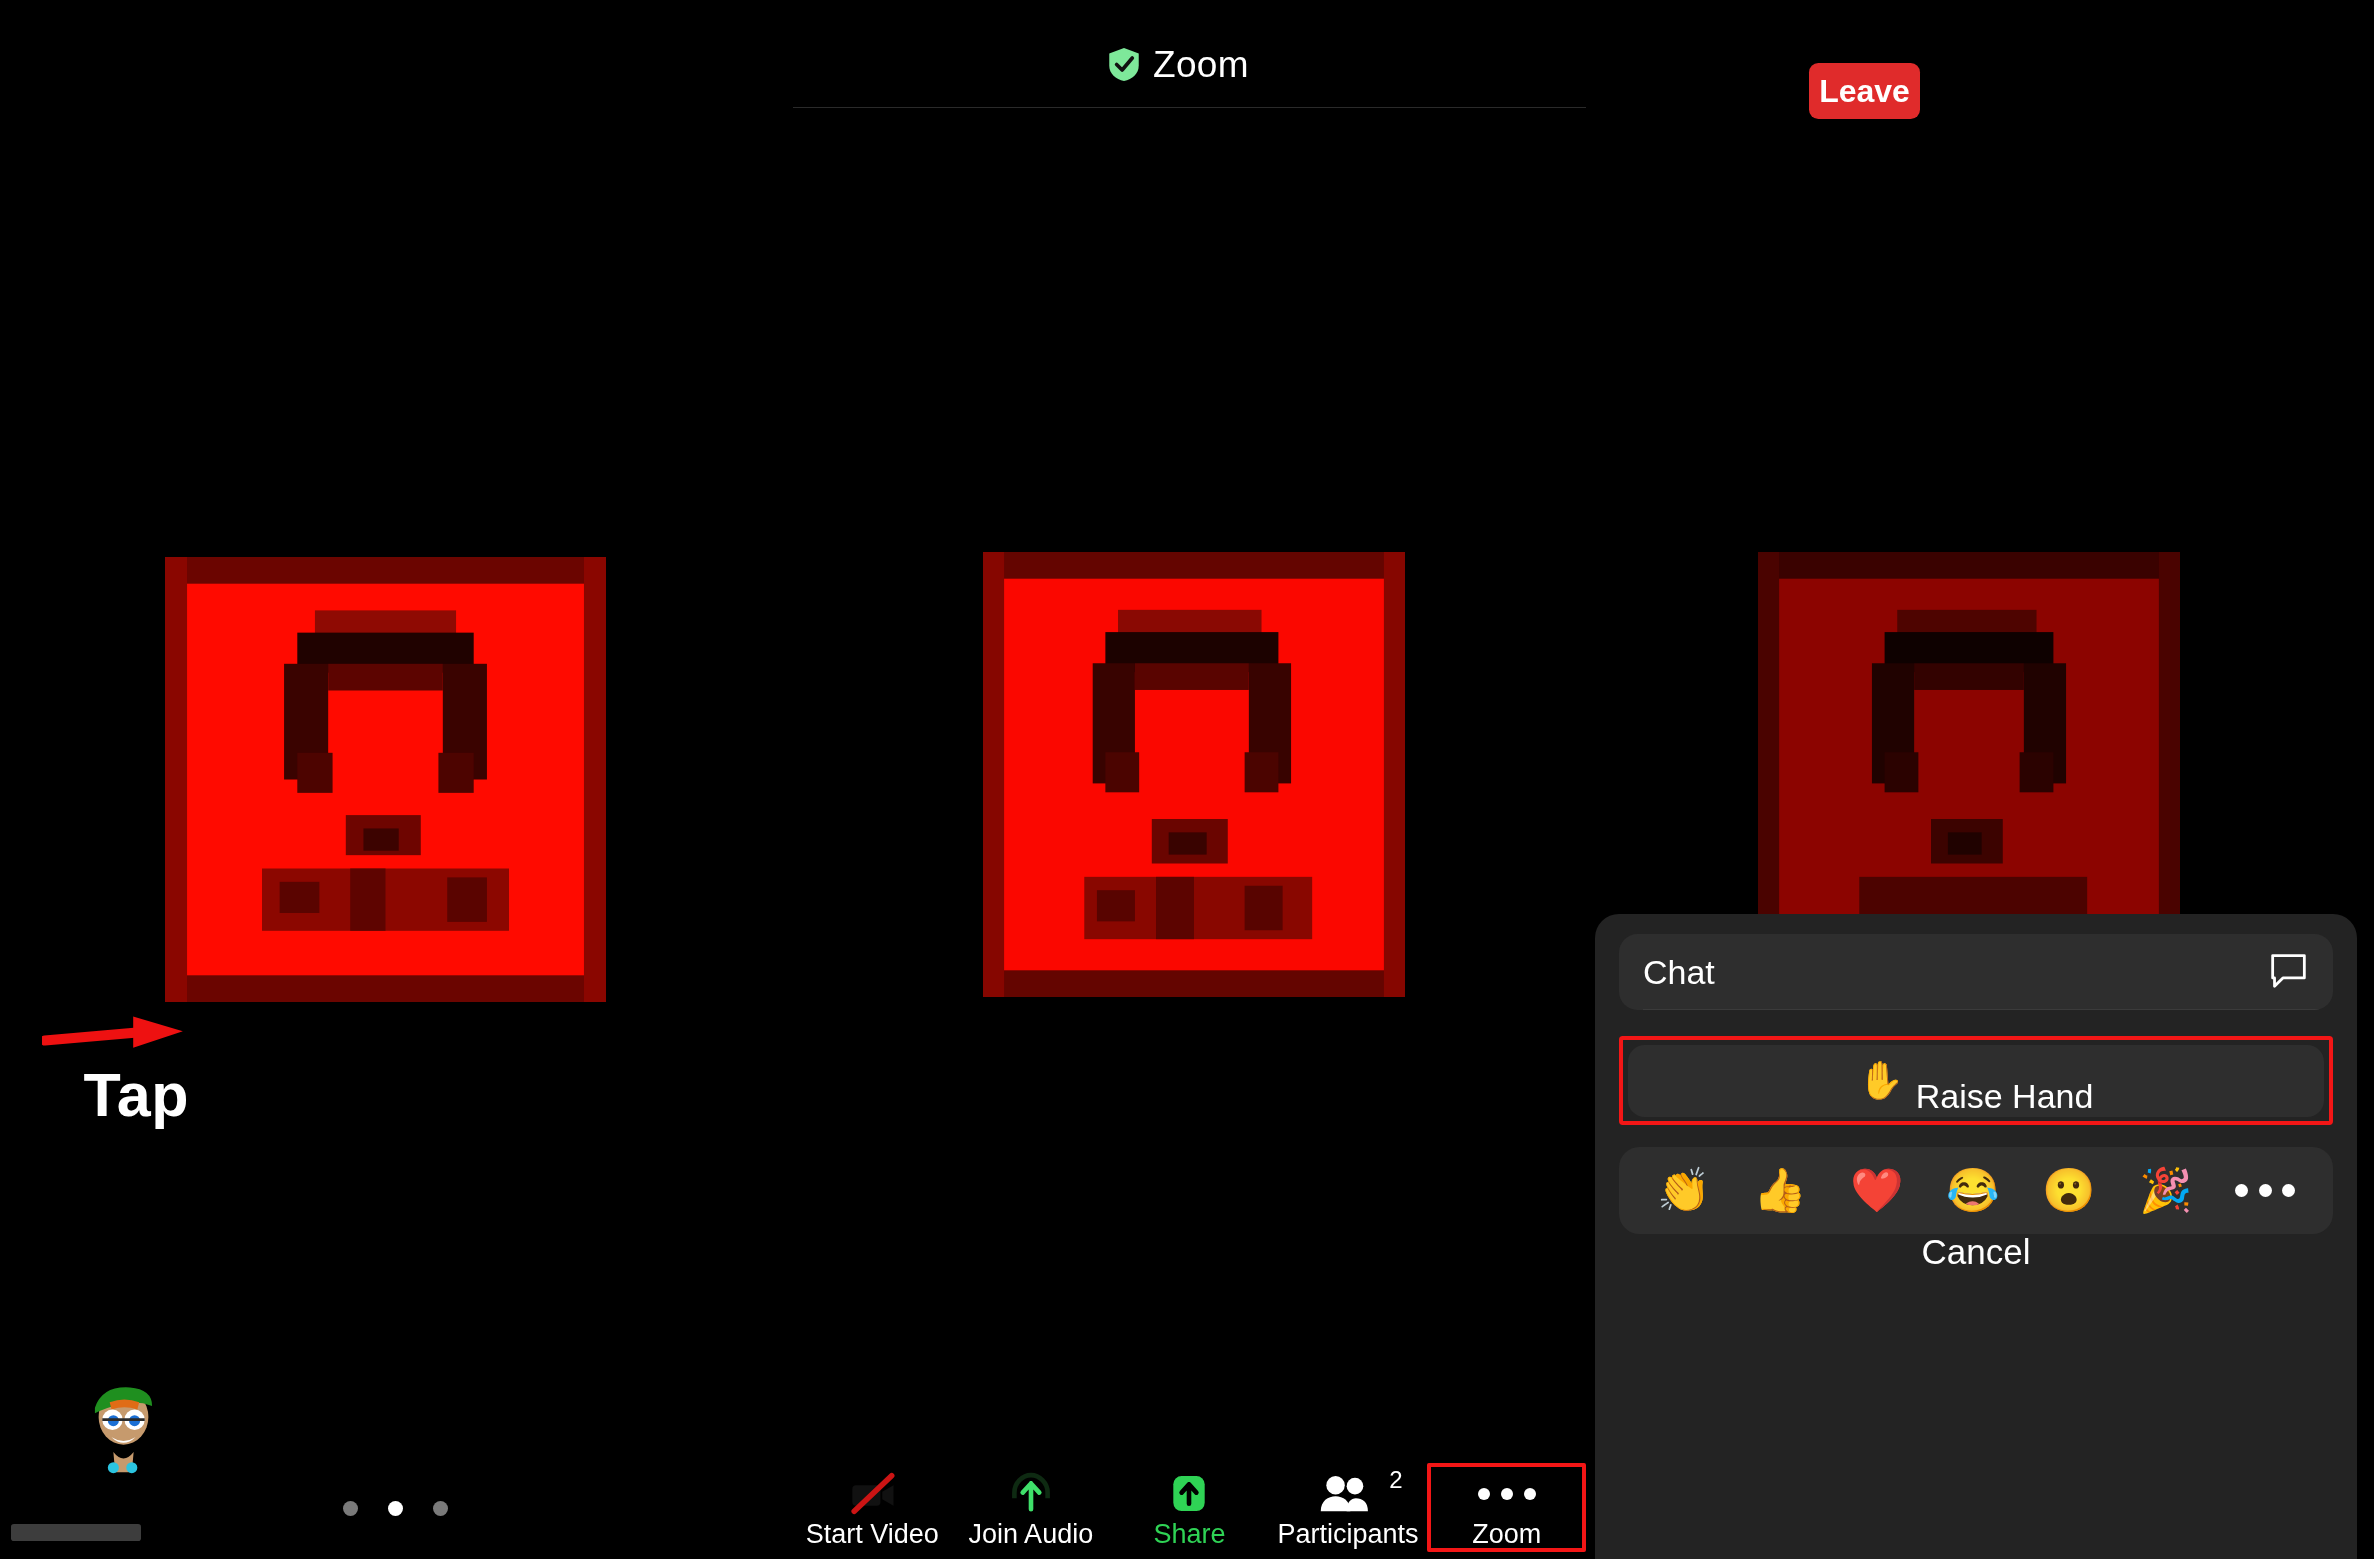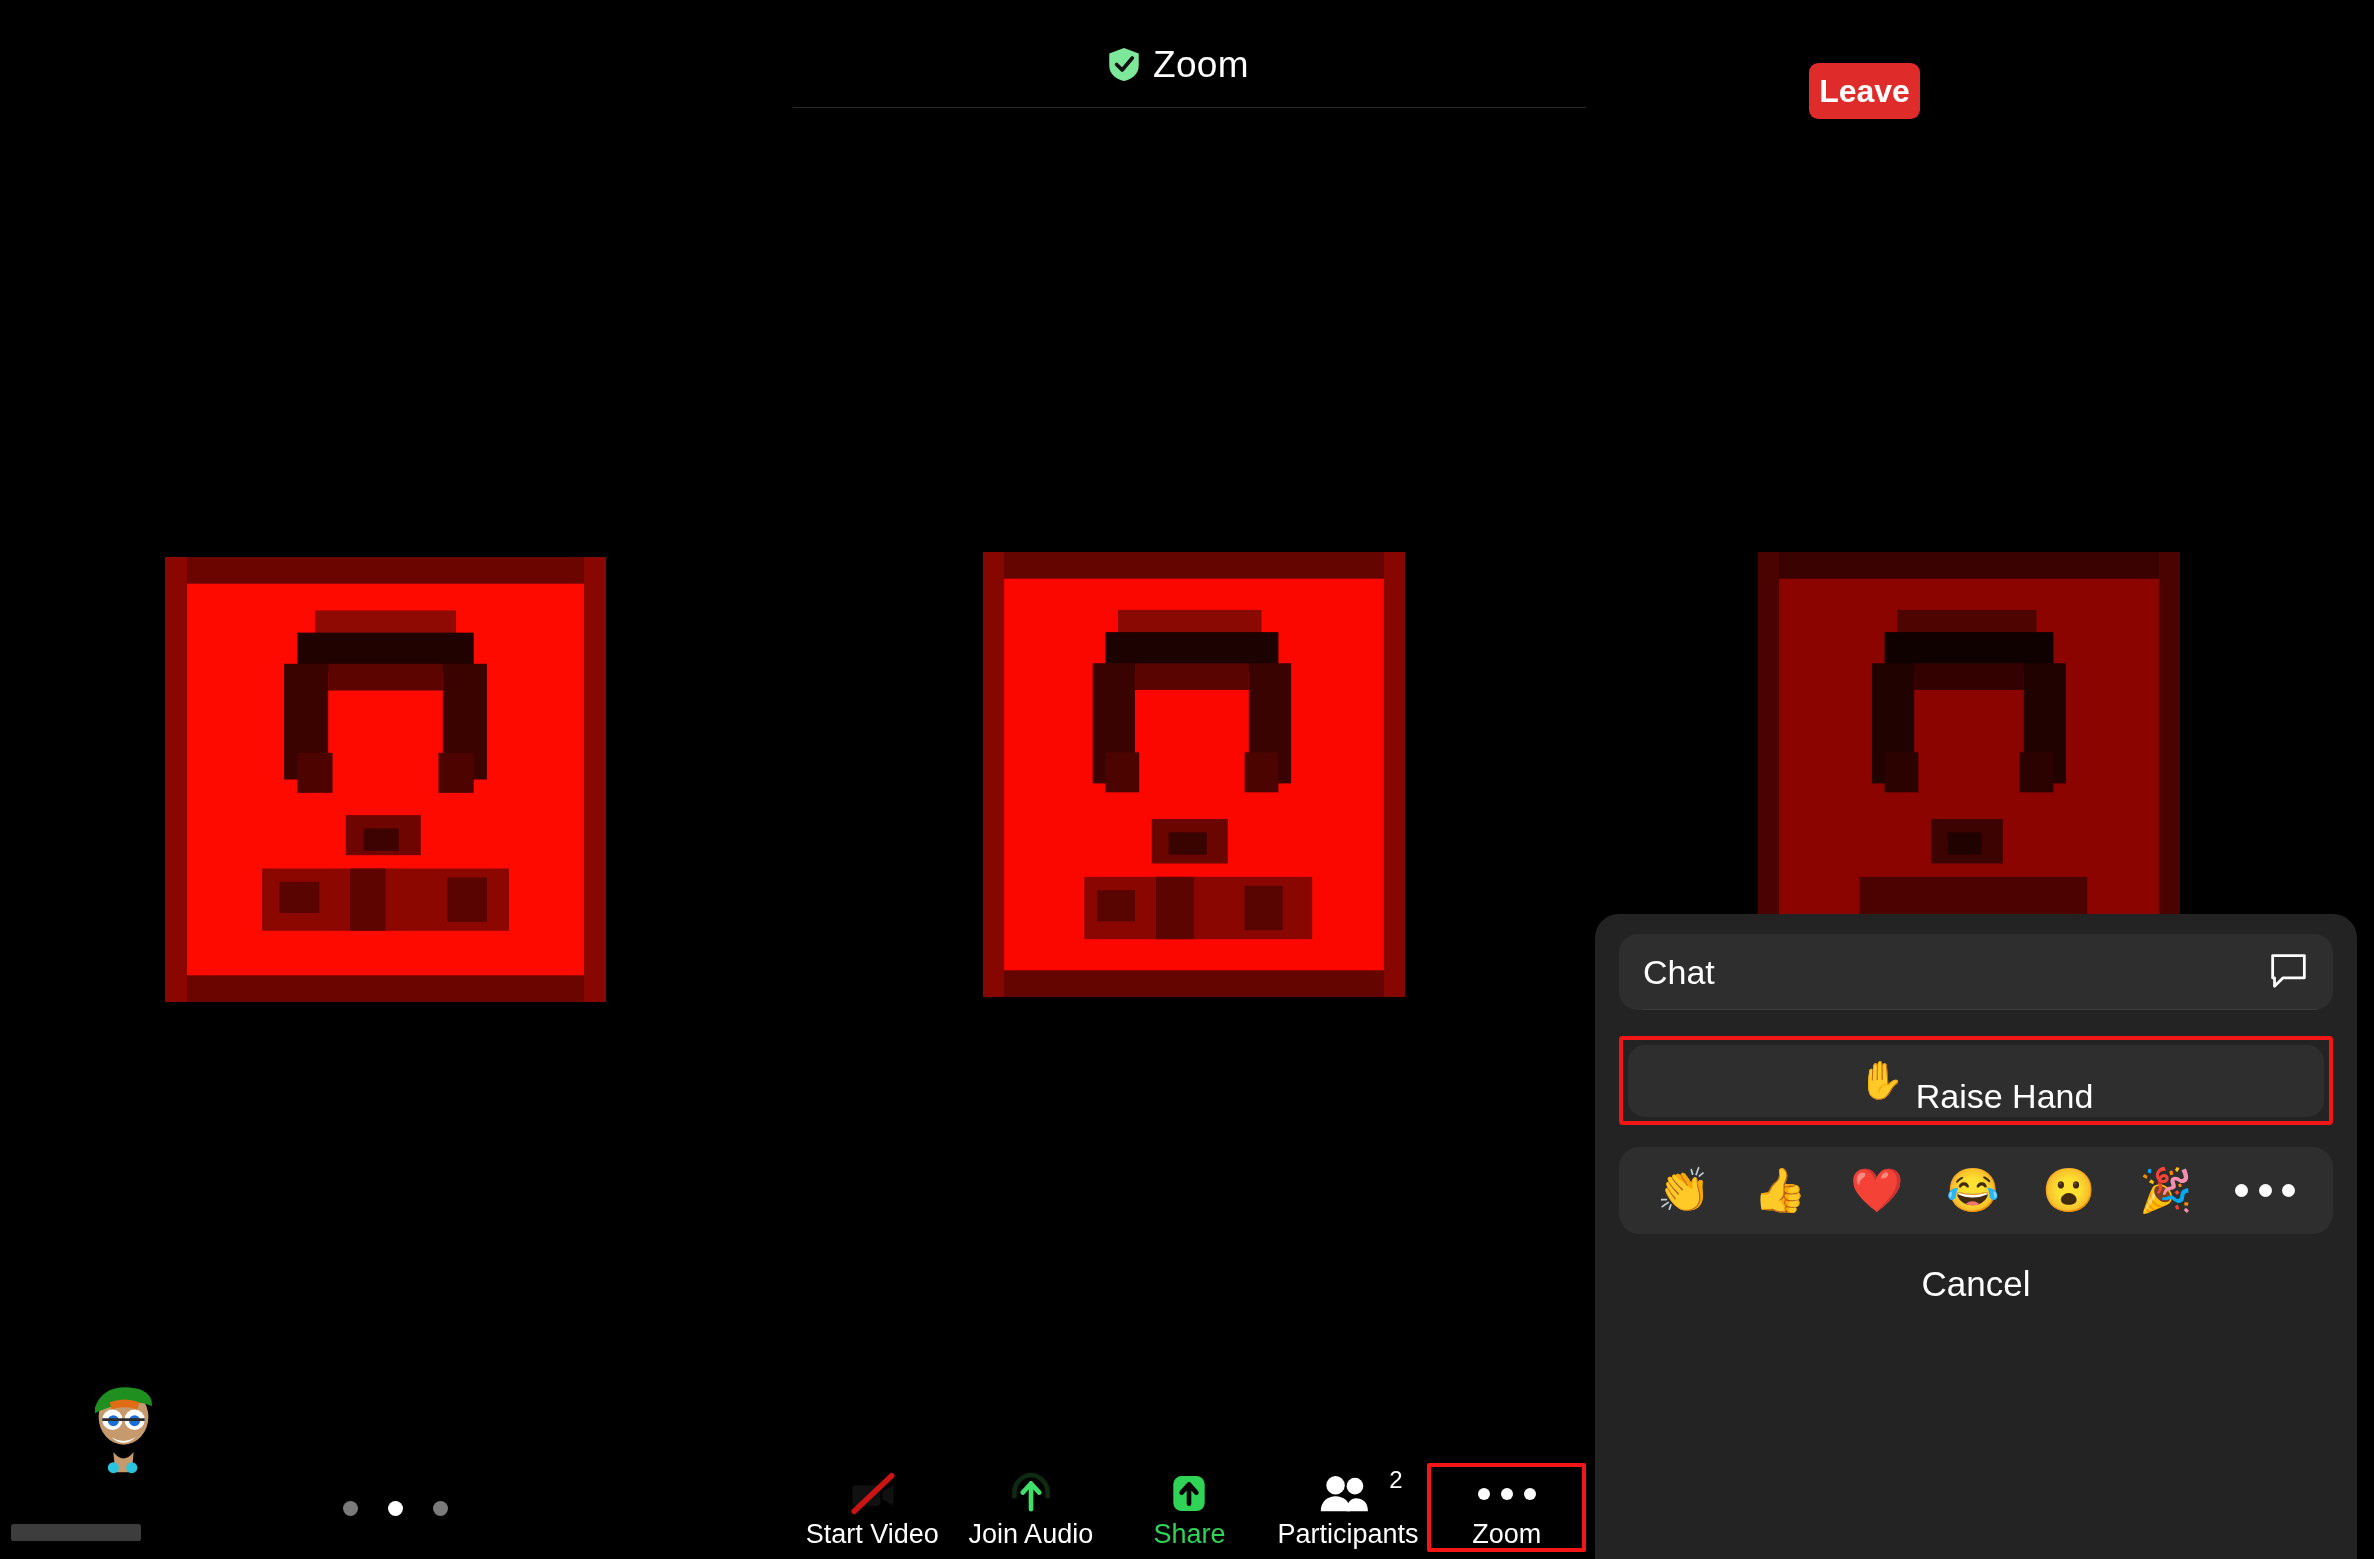--- a/index.html
+++ b/index.html
@@ -249,21 +249,20 @@
     line-height: 1;
     cursor: pointer;
     background: none;
     border: none;
     padding: 0;
   }
   .emoji-more { display: flex; gap: 10.2px; align-items: center; cursor: pointer; }
   .emoji-more span { width: 13px; height: 13px; border-radius: 50%; background: #ffffff; display: block; }
 
   .cancel-btn {
-    margin-top: 32px;
     width: 100%;
     text-align: center;
     color: #ffffff;
     font-size: 35px;
     line-height: 1;
     background: none;
     border: none;
     font-family: "Liberation Sans", sans-serif;
     cursor: pointer;
   }
@@ -350,20 +349,27 @@
         <rect x="37" y="25" width="26" height="6" fill="#330200"></rect>
         <rect x="30" y="45" width="8" height="9" fill="#2b0200"></rect>
         <rect x="62" y="45" width="8" height="9" fill="#2b0200"></rect>
         <rect x="41" y="60" width="17" height="10" fill="#3c0300"></rect>
         <rect x="45" y="63" width="8" height="5" fill="#200200"></rect>
         <rect x="24" y="73" width="54" height="14" fill="#4c0300"></rect>
       </svg>
     </div>
   </div>
 
+  <div class="tap-annot">
+    <svg width="186" height="46" viewBox="0 0 200 50" style="position:absolute;left:-23px;top:-9.3px;">
+      <path d="M2 32 L118 22" stroke="#ee1111" stroke-width="11" stroke-linecap="round"></path>
+      <path d="M98 6 L152 22 L98 40 Z" fill="#ee1111"></path>
+    </svg>
+    <div class="tap-text">Tap</div>
+  </div>
 
   <div class="avatar-thumb">
     <svg width="83" height="97" viewBox="0 0 90 105">
       <ellipse cx="45" cy="40" rx="27" ry="30" fill="#c69a6d"></ellipse>
       <path d="M14 30 Q22 6 52 8 Q76 10 76 28 Q60 22 42 26 Q26 30 14 36 Z" fill="#1f8f1f"></path>
       <path d="M30 24 Q46 18 62 24 L60 32 Q46 27 32 32 Z" fill="#e06c16"></path>
       <circle cx="33" cy="43" r="11" fill="#ffffff"></circle>
       <circle cx="57" cy="43" r="11" fill="#ffffff"></circle>
       <circle cx="34" cy="44" r="6" fill="#1b6fd4"></circle>
       <circle cx="57" cy="44" r="6" fill="#1b6fd4"></circle>

